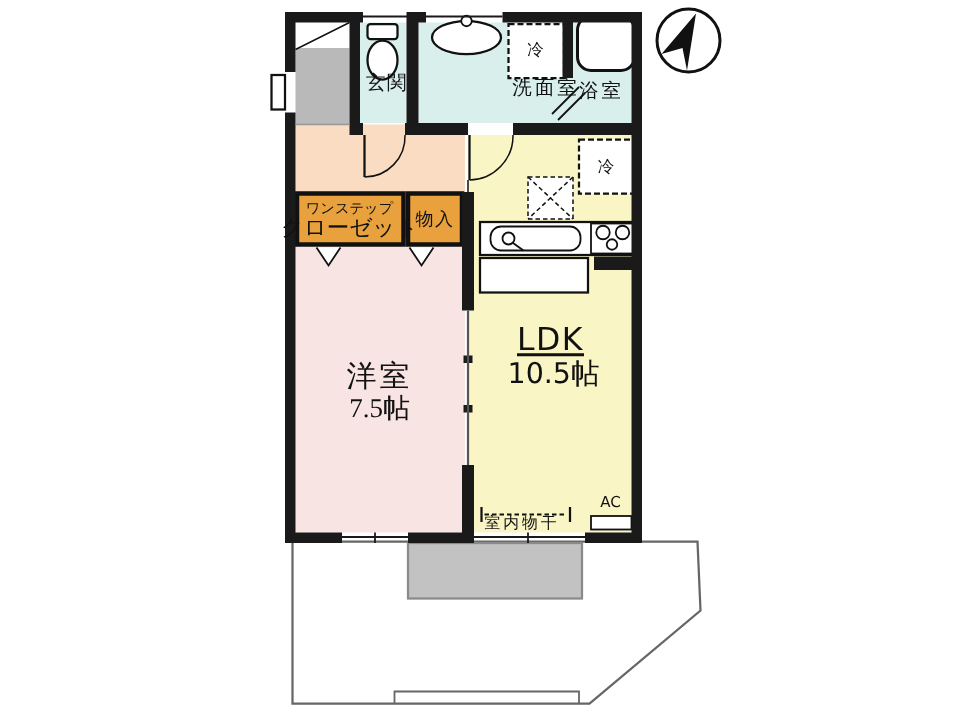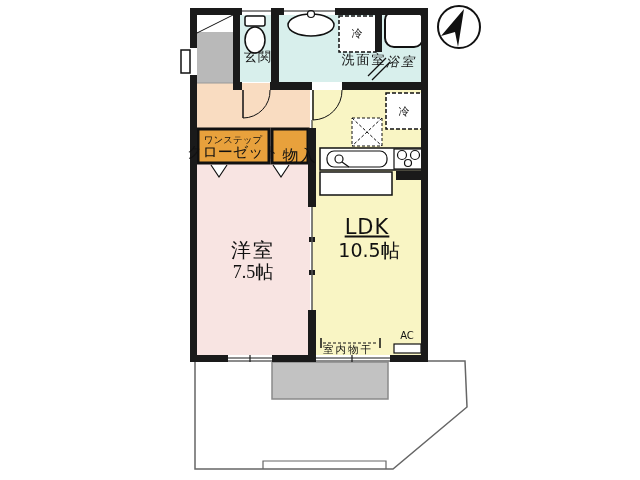--- a/index.html
+++ b/index.html
@@ -118,25 +118,25 @@
     <line x1="197" y1="83" x2="233" y2="83" stroke="#999" stroke-width="1"></line>
 
     <g>
       <circle cx="459" cy="27" r="21" fill="#fff" stroke="#111" stroke-width="2"></circle>
       <polygon points="464,9 441,36 455,32 458,47" fill="#111"></polygon>
     </g>
   </svg>
 
   <div class="lbl sm" style="left:214px;top:56px;font-size:13px;margin-left:44px;">玄関</div>
   <div class="lbl" style="left:324px;top:59px;font-size:13px;letter-spacing:2px;margin-left:40px;">洗面室</div>
-  <div class="lbl" style="left:401px;top:61px;font-size:13px;letter-spacing:2px;font-style:italic;">浴室</div>
+  <div class="lbl" style="left:401px;top:61px;font-size:13px;letter-spacing:2px;">浴室</div>
   <div class="lbl" style="left:357px;top:33px;font-size:11px;">冷</div>
   <div class="lbl" style="left:404px;top:111px;font-size:11px;">冷</div>
   <div class="lbl" style="left:233px;top:140px;font-size:9.5px;">ワンステップ</div>
   <div class="lbl" style="left:233px;top:152px;font-size:15px;">クローゼット</div>
-  <div class="lbl sm" style="left:290px;top:156px;font-size:16px;padding-left:19px;">物入</div>
+  <div class="lbl sm" style="left:290px;top:146px;font-size:12px;">物入</div>
   <div class="lbl" style="left:253px;top:250px;font-size:20px;letter-spacing:2px;">洋室</div>
   <div class="lbl" style="left:253px;top:272px;font-size:18px;font-family:Liberation Serif, serif;">7.5帖</div>
   <div class="lbl" style="left:367px;top:227px;font-size:21px;letter-spacing:1px;text-decoration:underline;">LDK</div>
   <div class="lbl" style="left:369px;top:250px;font-size:19px;">10.5帖</div>
   <div class="lbl" style="left:348px;top:349px;font-size:10.5px;letter-spacing:2px;">室内物干</div>
   <div class="lbl" style="left:407px;top:336px;font-size:10px;">AC</div>
 </div>
 
 </body></html>

